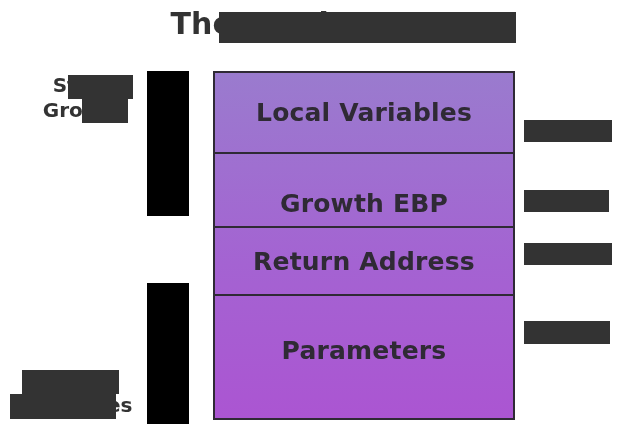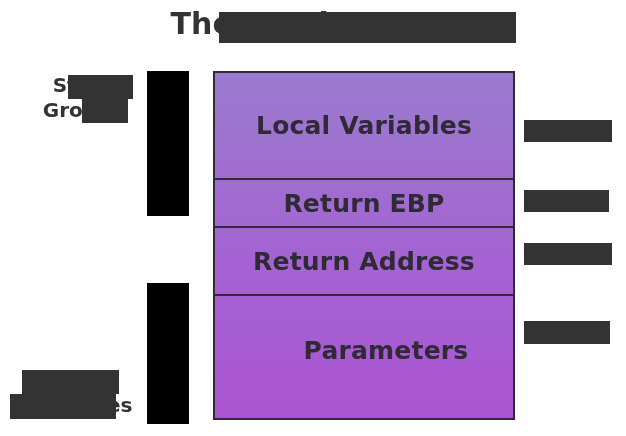--- a/index.html
+++ b/index.html
@@ -61,24 +61,24 @@
     width: 100%;
     box-sizing: border-box;
     display: flex;
     align-items: center;
     justify-content: center;
     color: #2f2a35;
     font-weight: 700;
     font-size: 25px;
     letter-spacing: 0.2px;
   }
-  #cell-locals       { top: 0px;   height: 107px; border-bottom: 2px solid #2f2a35; }
+  #cell-locals       { top: 0px;   height: 81px; border-bottom: 2px solid #2f2a35; }
   #cell-saved-ebp    { top: 107px; height: 48px;  border-bottom: 2px solid #2f2a35; }
   #cell-return-addr  { top: 155px; height: 68px;  border-bottom: 2px solid #2f2a35; }
-  #cell-parameters   { top: 209px; height: 136px; margin-left: 22px; }
+  #cell-parameters   { top: 209px; height: 136px; }
 
   
   .black-bar {
     position: absolute;
     background: #000000;
     left: 147px;
     width: 42px;
   }
   #bar-upper { top: 71px;  height: 145px; }
   #bar-lower { top: 283px; height: 141px; }
@@ -143,21 +143,21 @@
   <div class="label-redaction" id="redact-stack-1"></div>
   <div class="label-redaction" id="redact-stack-2"></div>
 
   <div class="side-label" id="label-higher-address">Higher
 Addresses</div>
   <div class="label-redaction" id="redact-higher-1"></div>
   <div class="label-redaction" id="redact-higher-2"></div>
 
   <div id="stack-frame">
     <div class="frame-cell" id="cell-locals">Local Variables</div>
-    <div class="frame-cell" id="cell-saved-ebp">Return EBP</div>
+    <div class="frame-cell" id="cell-saved-ebp">Growth EBP</div>
     <div class="frame-cell" id="cell-return-addr">Return Address</div>
     <div class="frame-cell" id="cell-parameters">Parameters</div>
   </div>
 
   <div class="right-annotation" id="annot-1"></div>
   <div class="right-redaction" id="annot-redact-1"></div>
 
   <div class="right-annotation" id="annot-2"></div>
   <div class="right-redaction" id="annot-redact-2"></div>
 

